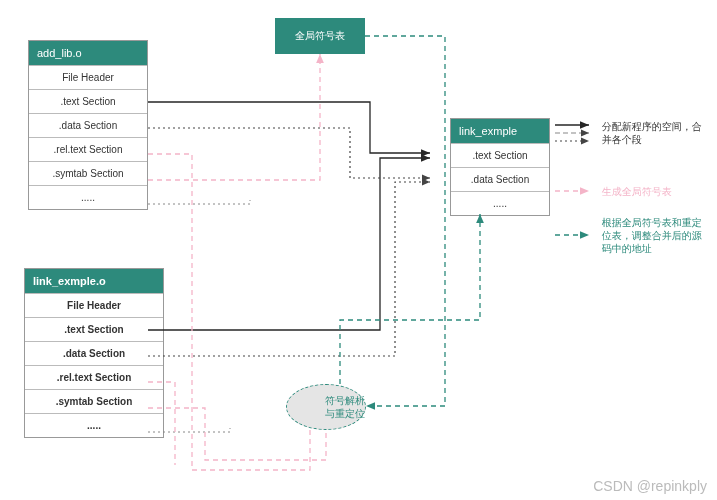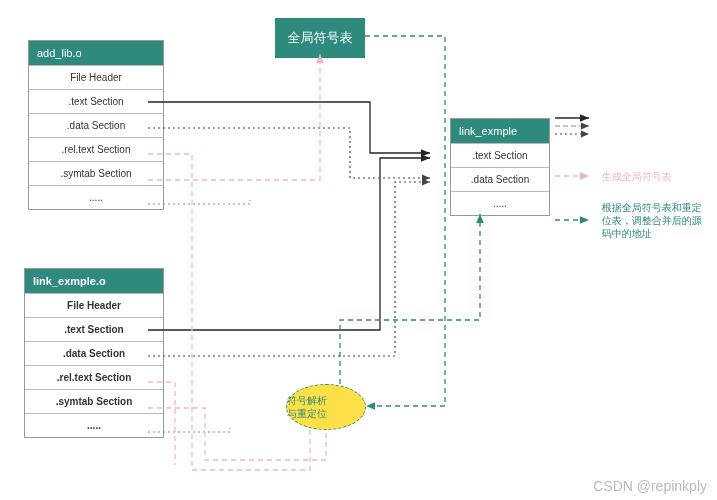--- a/index.html
+++ b/index.html
@@ -24,38 +24,38 @@
     padding: 6px 8px;
     text-align: center;
     color: #333;
   }
 
   .single-box {
     position: absolute;
     background: #2d8a7c;
     color: #fff;
     border: 1px solid #2d8a7c;
-    font-size: 13px;
+    font-size: 10px;
     text-align: center;
     padding: 10px 0;
     width: 90px;
   }
 
   .ellipse {
     position: absolute;
     width: 80px;
     height: 46px;
     border: 1px dashed #2d8a7c;
     border-radius: 50%;
-    background: #fde047;
+    background: #e5e5e5;
     font-size: 10px;
     color: #2d8a7c;
     display: flex;
     align-items: center;
-    justify-content: flex-start;
+    justify-content: flex-end;
     text-align: center;
     line-height: 1.3;
   }
 
   .legend {
     position: absolute;
     font-size: 10px;
     color: #333;
   }
   .legend .entry { margin-bottom: 18px; }
@@ -89,21 +89,21 @@
     bottom: 6px;
     font-size: 14px;
     color: #bbb;
   }
 </style>
 </head>
 <body>
 
 <div class="canvas">
 
-  <div class="box" style="left:28px; top:40px; width:136px;">
+  <div class="box" style="left:28px; top:40px; width:120px;">
     <div class="header">add_lib.o</div>
     <div class="row">File Header</div>
     <div class="row">.text Section</div>
     <div class="row">.data Section</div>
     <div class="row">.rel.text Section</div>
     <div class="row">.symtab Section</div>
     <div class="row">.....</div>
   </div>
 
   <div class="box" style="left:24px; top:268px; width:140px;font-weight:bold;">
@@ -171,20 +171,21 @@
 
   <div class="legend" style="left:555px; top:120px;">
     <div class="entry">
       <span class="arrow-line">
         <svg width="38" height="24" style="position:absolute;top:-8px;left:0;">
           <line x1="0" y1="4" x2="34" y2="4" stroke="#262626" stroke-width="1.3" marker-end="url(#arrow-black)"></line>
           <line x1="0" y1="12" x2="34" y2="12" stroke="#888" stroke-width="1.2" stroke-dasharray="5,3" marker-end="url(#arrow-black-dot)"></line>
           <line x1="0" y1="20" x2="34" y2="20" stroke="#444" stroke-width="1.2" stroke-dasharray="2,3" marker-end="url(#arrow-black-dot)"></line>
         </svg>
       </span>
+      <span class="txt">分配新程序的空间，合并各个段</span>
     </div>
     <div class="entry" style="margin-top:39px;">
       <span class="arrow-line">
         <svg width="38" height="10" style="position:absolute;top:-1px;left:0;">
           <line x1="0" y1="4" x2="34" y2="4" stroke="#f4b4c8" stroke-width="1.3" stroke-dasharray="5,4" marker-end="url(#arrow-pink)"></line>
         </svg>
       </span>
       <span class="txt pink">生成全局符号表</span>
     </div>
     <div class="entry" style="margin-top:18px;">

